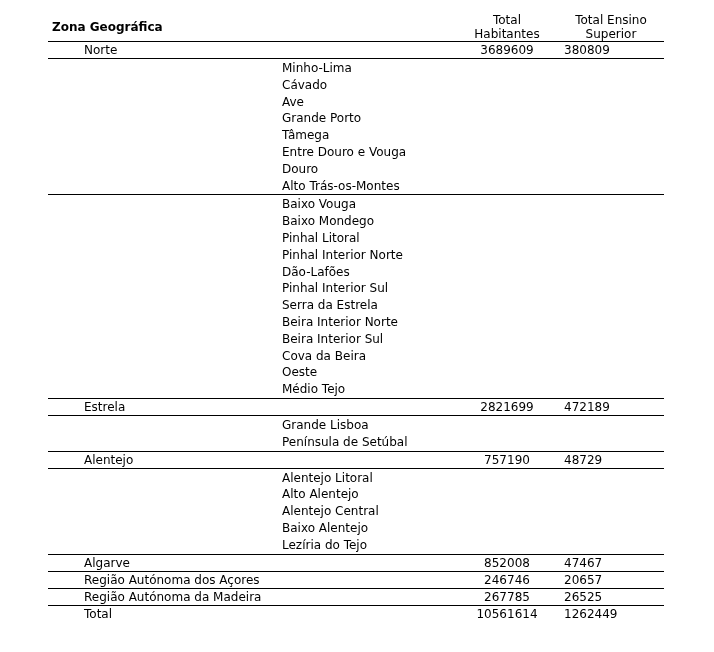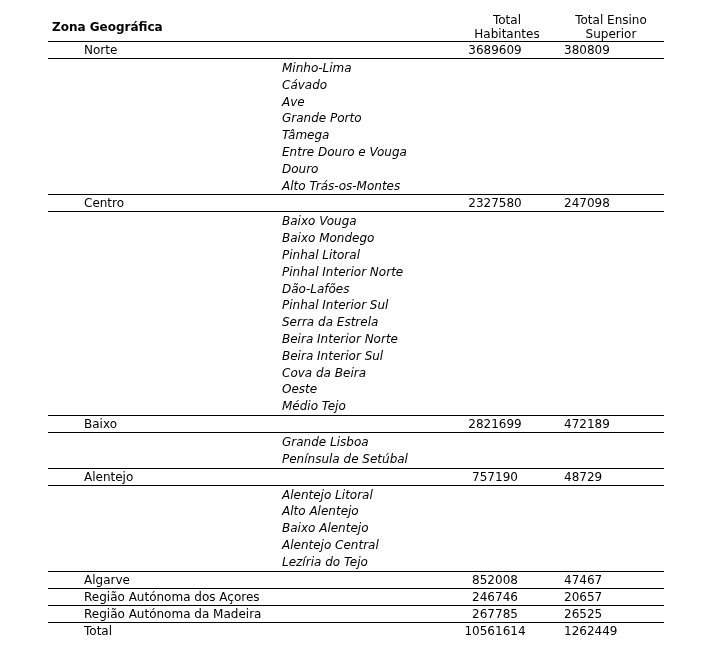--- a/index.html
+++ b/index.html
@@ -6,25 +6,25 @@
   body { width: 714px; height: 652px; position: relative; overflow: hidden;
          font-family: "DejaVu Sans", sans-serif; font-size: 12px; color: #000; }
   .tbl { position: absolute; left: 48px; top: 12px; width: 616px; }
   .hdr { position: relative; height: 29px; border-bottom: 1px solid #000; }
   .hdr .zona { position: absolute; left: 4px; bottom: 7px; font-weight: bold; font-size: 12px; line-height: 14px; }
   .hdr .c1 { position: absolute; left: 412px; width: 94px; bottom: 0; text-align: center; line-height: 14px; }
   .hdr .c2 { position: absolute; left: 516px; width: 94px; bottom: 0; text-align: center; line-height: 14px; }
   .row { position: relative; height: 16.8px; line-height: 16.8px; }
   .row.main { border-bottom: 1px solid #000; height: 16px; line-height: 17px; }
   .row .name { position: absolute; left: 4px; margin-left: 32px; }
-  .row .v1 { position: absolute; left: 400px; width: 94px; text-align: center; }
+  .row .v1 { position: absolute; left: 412px; width: 94px; text-align: center; }
   .row .v2 { position: absolute; left: 516px; width: 94px; text-align: left; }
   .sub { position: relative; height: 16.8px; line-height: 16.8px; }
   .sub .name { position: absolute; left: 234px; }
-  .subgroup { border-bottom: 1px solid #000; padding-top: 1px; font-style: italic; }
+  .subgroup { border-bottom: 1px solid #000; padding-top: 1px; }
   .row.last { border-bottom: none; }
 </style>
 </head>
 <body>
 
 <div class="tbl">
   <div class="hdr">
     <div class="zona">Zona Geográfica</div>
     <div class="c1">
       <div>Total</div>
@@ -60,25 +60,20 @@
         <div class="sub">
           <span class="name">Entre Douro e Vouga</span>
         </div>
         <div class="sub">
           <span class="name">Douro</span>
         </div>
         <div class="sub">
           <span class="name">Alto Trás-os-Montes</span>
         </div>
       </div>
-      <div class="row main">
-        <span class="name">Centro</span>
-        <span class="v1">2327580</span>
-        <span class="v2">247098</span>
-      </div>
       <div class="subgroup">
         <div class="sub">
           <span class="name">Baixo Vouga</span>
         </div>
         <div class="sub">
           <span class="name">Baixo Mondego</span>
         </div>
         <div class="sub">
           <span class="name">Pinhal Litoral</span>
         </div>
@@ -104,21 +99,21 @@
           <span class="name">Cova da Beira</span>
         </div>
         <div class="sub">
           <span class="name">Oeste</span>
         </div>
         <div class="sub">
           <span class="name">Médio Tejo</span>
         </div>
       </div>
       <div class="row main">
-        <span class="name">Baixo</span>
+        <span class="name">Estrela</span>
         <span class="v1">2821699</span>
         <span class="v2">472189</span>
       </div>
       <div class="subgroup">
         <div class="sub">
           <span class="name">Grande Lisboa</span>
         </div>
         <div class="sub">
           <span class="name">Península de Setúbal</span>
         </div>
@@ -129,24 +124,24 @@
         <span class="v2">48729</span>
       </div>
       <div class="subgroup">
         <div class="sub">
           <span class="name">Alentejo Litoral</span>
         </div>
         <div class="sub">
           <span class="name">Alto Alentejo</span>
         </div>
         <div class="sub">
-          <span class="name">Baixo Alentejo</span>
+          <span class="name">Alentejo Central</span>
         </div>
         <div class="sub">
-          <span class="name">Alentejo Central</span>
+          <span class="name">Baixo Alentejo</span>
         </div>
         <div class="sub">
           <span class="name">Lezíria do Tejo</span>
         </div>
       </div>
       <div class="row main">
         <span class="name">Algarve</span>
         <span class="v1">852008</span>
         <span class="v2">47467</span>
       </div>

